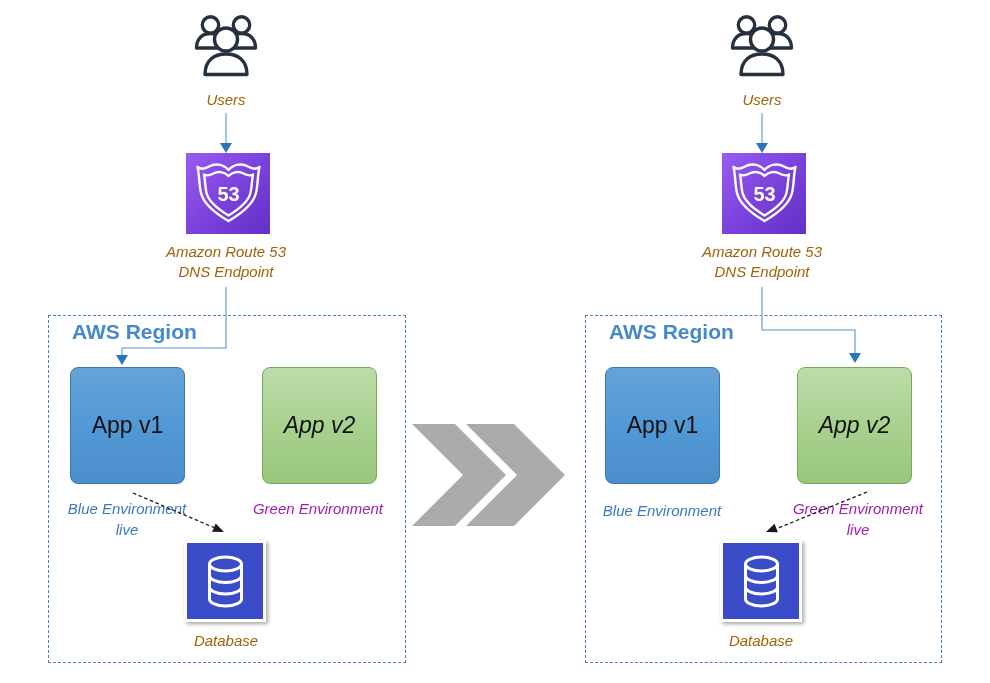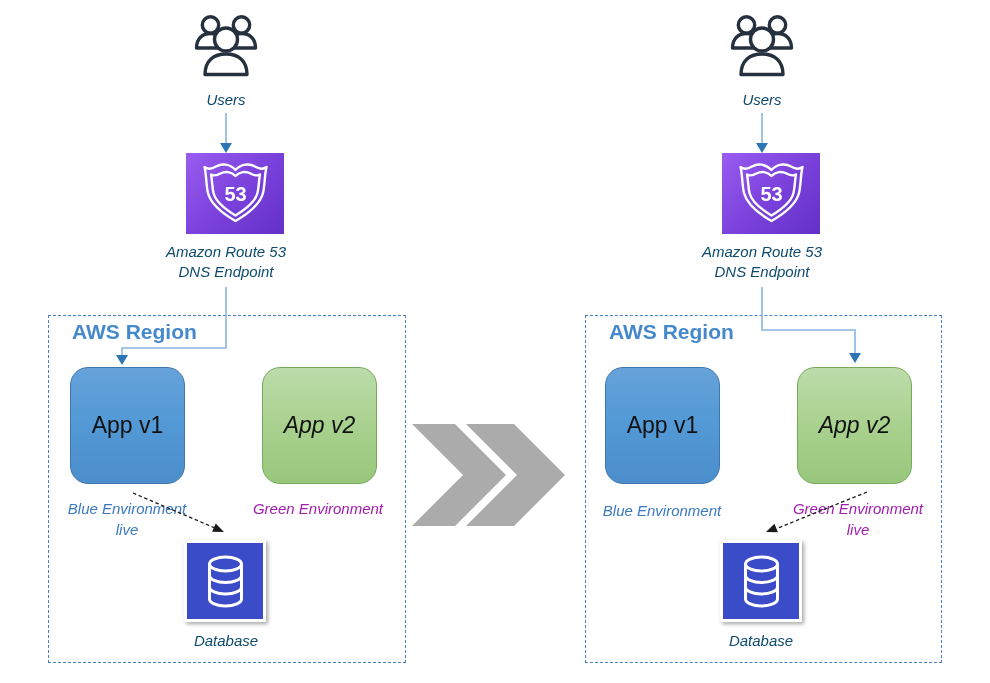--- a/index.html
+++ b/index.html
@@ -3,53 +3,53 @@
 <meta charset="utf-8">
 <style>
   html,body{margin:0;padding:0;background:#ffffff;}
   .canvas{
     position:relative;width:990px;height:683px;background:#fff;overflow:hidden;
     font-family:"Liberation Sans",sans-serif;color:#1a1a1a;
   }
   .abs{position:absolute;}
   
   .caption{
-    font-style:italic;font-size:15px;line-height:20px;text-align:center;color:#0c4a6e;
+    font-style:italic;font-size:15px;line-height:20px;text-align:center;color:#a16207;
   }
   
   .region{
     border:1.5px dashed #4a7fc1;background:transparent;z-index:1;
   }
   .region-title{
     font-size:21px;font-weight:600;color:#4589cc;z-index:3;white-space:nowrap;margin-left:16px;
   }
   
   .app{
-    width:113px;height:115px;border-radius:18px;z-index:3;
+    width:113px;height:115px;border-radius:8px;z-index:3;
     display:flex;align-items:center;justify-content:center;
     font-size:23px;color:#111;
   }
   .app-blue{
     background:linear-gradient(180deg,#67a2d9 0%,#539ad6 45%,#4b8ecb 100%);
     border:1.5px solid #3e76b0;
   }
   .app-green{
     background:linear-gradient(180deg,#bcdcaa 0%,#a9d18e 50%,#98c77c 100%);
     border:1.5px solid #76a95c;
     font-style:italic;
   }
   
   .env{
     font-style:italic;font-size:15px;line-height:21px;text-align:center;z-index:2;width:160px;
   }
   .env-blue{color:#3b78c3;}
   .env-green{color:#a21caf;}
   
   .r53{
-    width:98px;height:81px;z-index:3;
+    width:84px;height:81px;z-index:3;
     background:linear-gradient(135deg,#9a5cf0 0%,#7b42dc 50%,#6330c8 100%);
     display:flex;align-items:center;justify-content:center;
   }
   
   .db-outer{
     width:76px;height:76px;background:#fff;padding:3px;z-index:3;
     box-shadow:2px 2px 4px rgba(0,0,0,0.35);
   }
   .db-inner{
     width:76px;height:76px;background:#3b4cc8;

